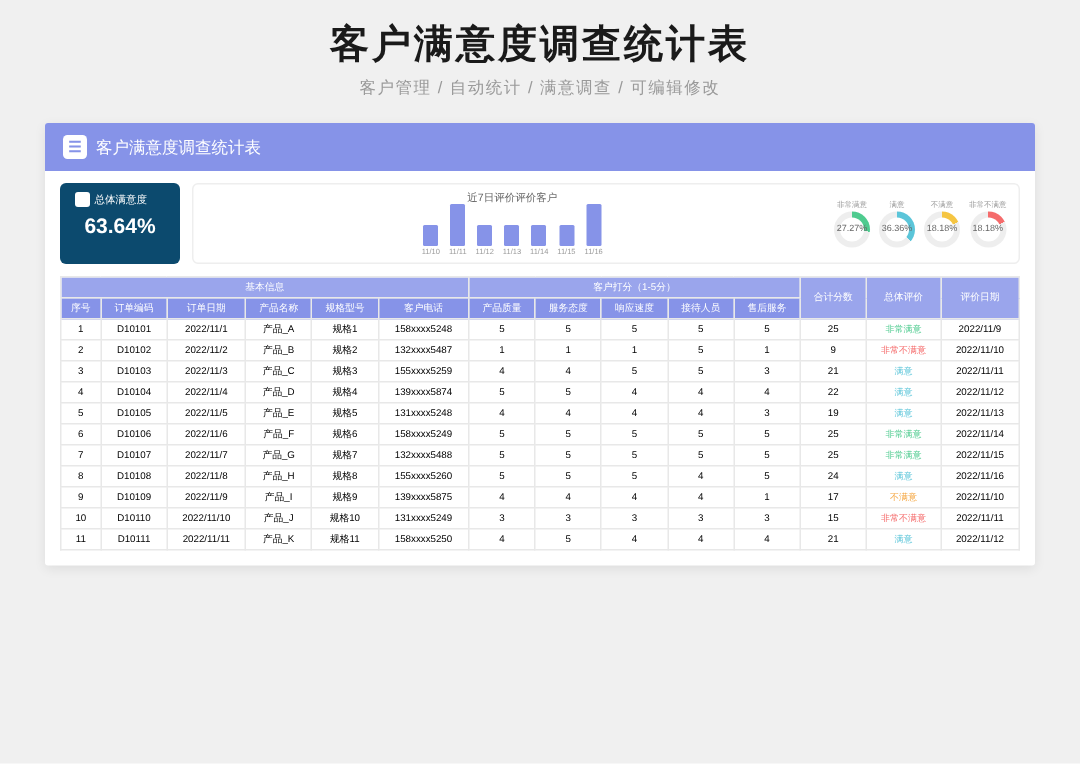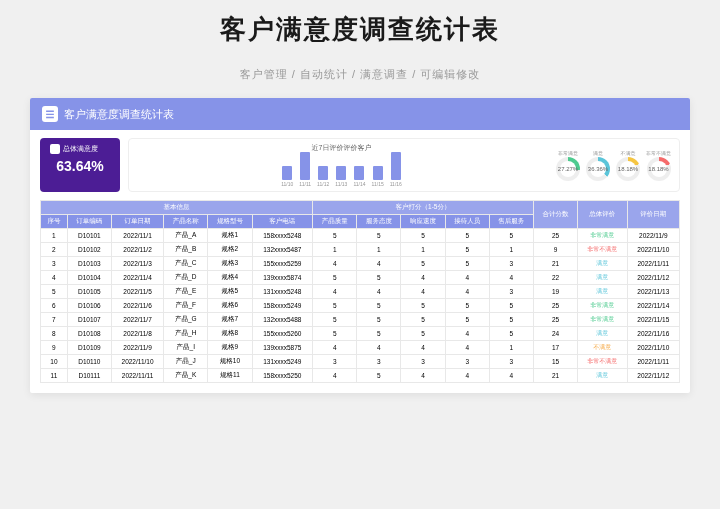--- a/index.html
+++ b/index.html
@@ -1,27 +1,27 @@
 <!DOCTYPE html>
 <html><head>
 <meta charset="utf-8">
 <style>
 *{margin:0;padding:0;box-sizing:border-box}
 body{font-family:"Microsoft YaHei",sans-serif;background:#f0f0f0;width:720px;height:509px;overflow:hidden}
 .hero{text-align:center;padding:12px 0 8px}
 .hero h1{font-size:26px;font-weight:700;color:#1a1a1a;letter-spacing:2px}
-.hero .sub{font-size:11px;color:#999;margin-top:20px;letter-spacing:1px}
+.hero .sub{font-size:11px;color:#999;margin-top:4px;letter-spacing:1px}
 .sheet{background:#fff;margin:8px 30px 0;border-radius:2px;overflow:hidden;box-shadow:0 2px 8px rgba(0,0,0,.08)}
 .topbar{background:#8693e8;color:#fff;padding:8px 12px;display:flex;align-items:center;justify-content:space-between;font-size:11px}
 .topbar .left{display:flex;align-items:center;gap:6px}
 .topbar .icon-box{width:16px;height:16px;background:#fff;border-radius:3px;display:flex;align-items:center;justify-content:center;color:#8693e8;font-size:10px;font-weight:700}
 .stats-row{display:flex;gap:8px;padding:8px 10px;align-items:stretch}
 .card{border-radius:4px;padding:6px 10px;color:#fff;min-width:80px}
 .card.blue{background:#6b7ae8}
-.card.green{background:#4c1d95}
+.card.green{background:#0c4a6e}
 .card .lbl{font-size:7px;display:flex;align-items:center;gap:3px}
 .card .lbl .ic{width:10px;height:10px;background:#fff;border-radius:2px;display:inline-block}
 .card .val{font-size:14px;font-weight:600;margin-top:4px;text-align:center}
 .chart-area{flex:1;background:#fff;border:1px solid #eee;border-radius:4px;padding:4px 8px;display:flex;gap:10px}
 .bar-chart{flex:1}
 .bar-chart .title{font-size:7px;color:#666;text-align:center;margin-bottom:2px}
 .bars{display:flex;align-items:flex-end;gap:6px;height:32px;justify-content:center}
 .bar-wrap{display:flex;flex-direction:column;align-items:center;gap:1px}
 .bar{width:10px;background:#8693e8;border-radius:1px}
 .bar-lbl{font-size:5px;color:#999}

